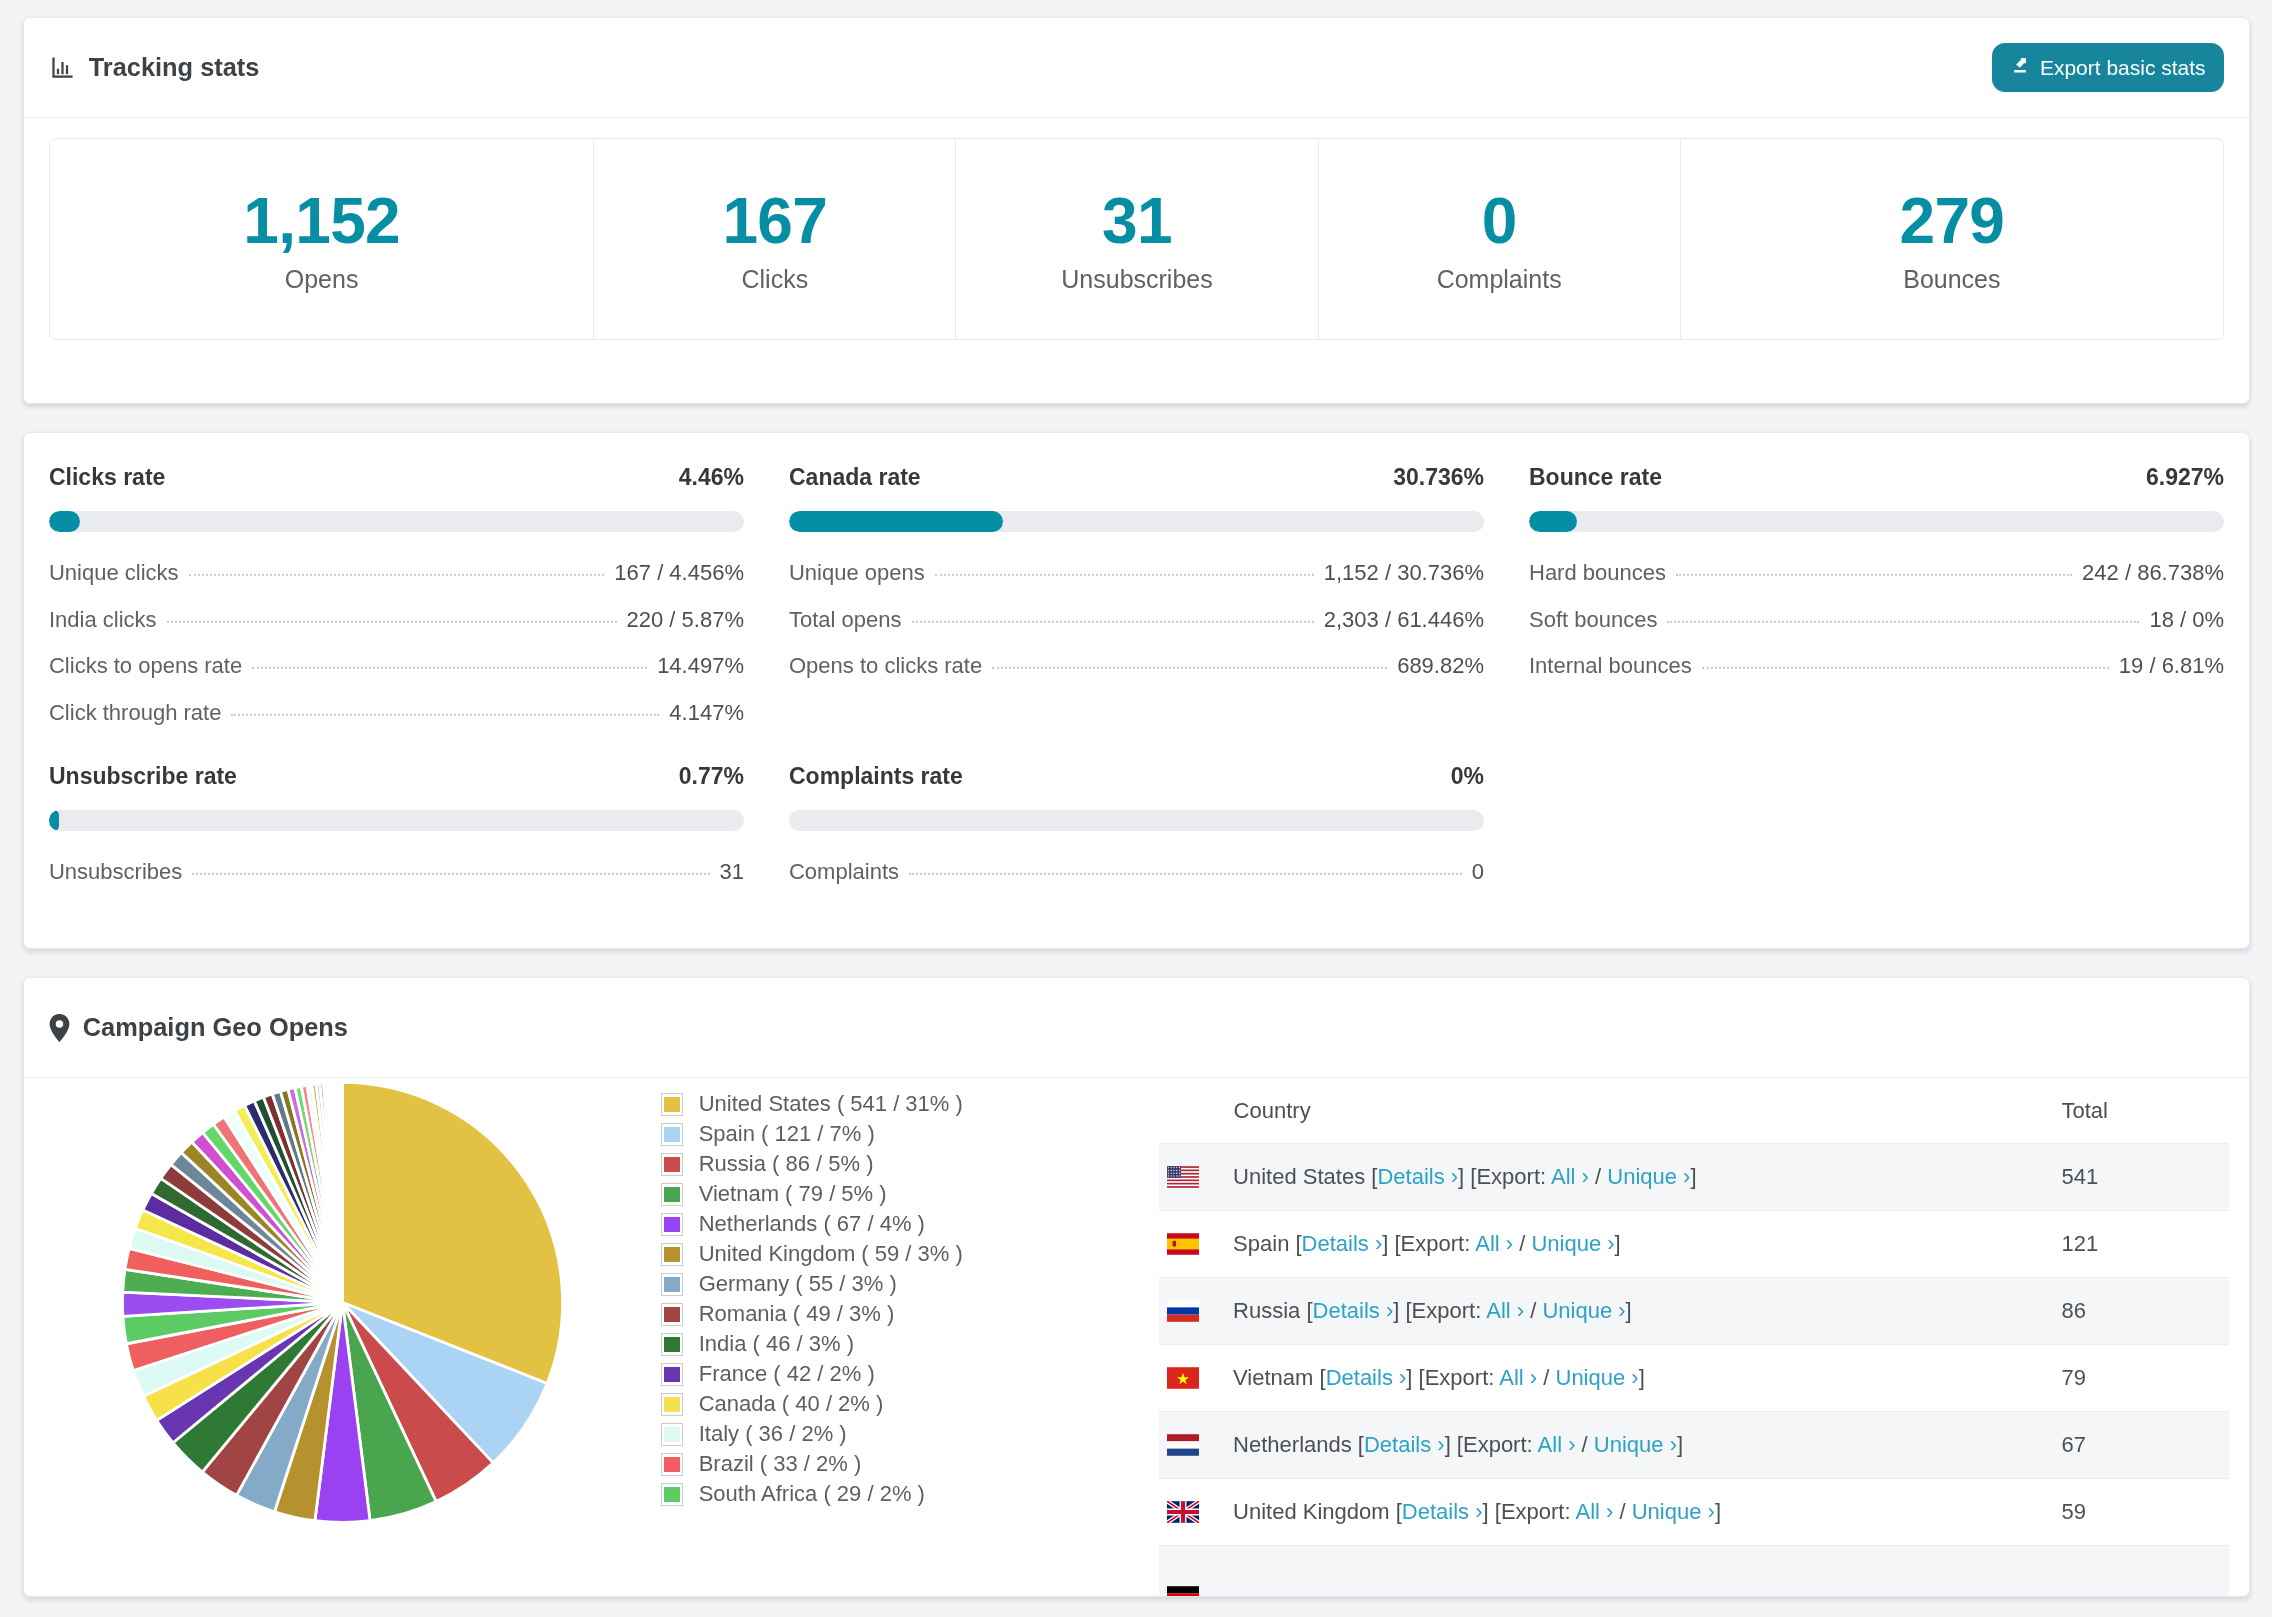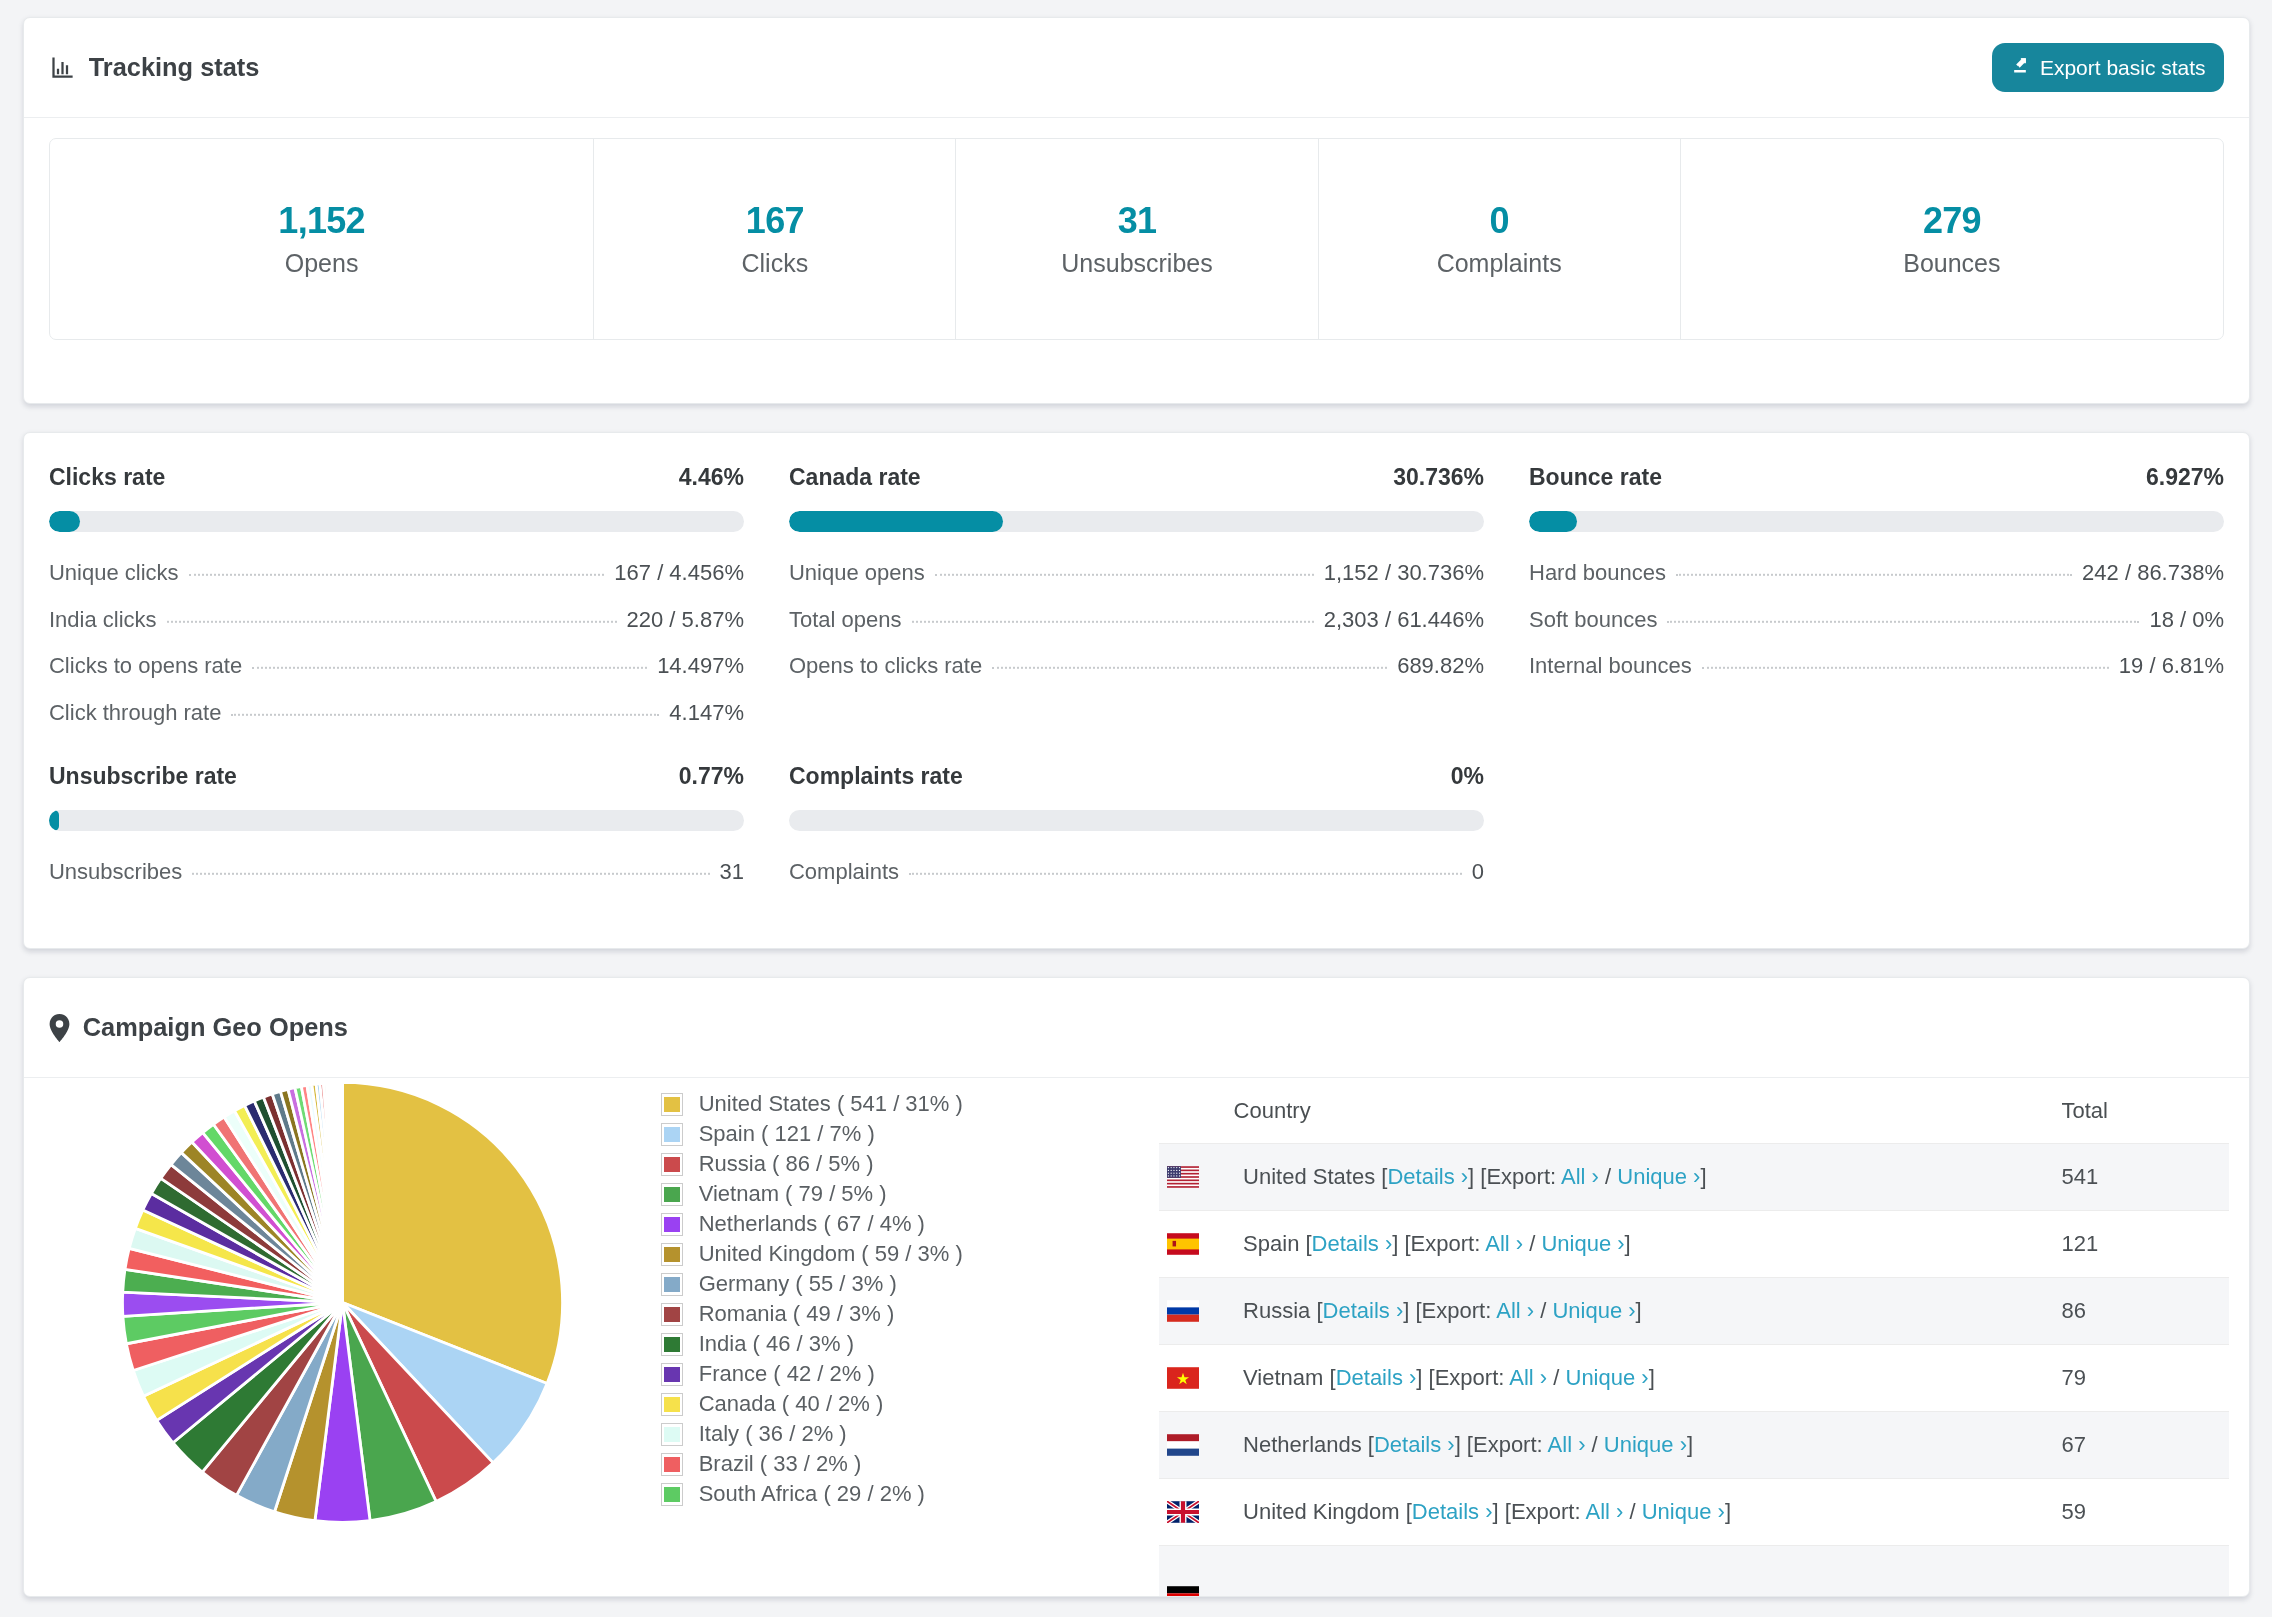--- a/index.html
+++ b/index.html
@@ -41,21 +41,21 @@
   .stats-box{
     margin:20px 25.4px;border:1.4px solid var(--border);border-radius:7px;
     display:flex;height:202px;
   }
   .stat-cell{
     display:flex;flex-direction:column;align-items:center;justify-content:center;
     border-left:1.4px solid var(--border);
   }
   .stat-cell:first-child{border-left:none;}
   .stat-cell.w-lg{width:25%;} .stat-cell.w-sm{width:16.6667%;}
-  .stat-value{font-size:36px;font-weight:700;color:var(--accent);letter-spacing:-0.7px;}
+  .stat-value{font-size:64px;font-weight:700;color:var(--accent);letter-spacing:-0.7px;}
   .stat-label{font-size:25px;color:var(--gray);margin-top:7px;}
 
   
   .rates-grid{
     padding:31px 25.4px;display:grid;grid-template-columns:repeat(3,1fr);
     column-gap:45px;row-gap:37px;
   }
   .rate-head{display:flex;align-items:baseline;}
   .rate-title{font-size:23px;font-weight:700;color:#35393c;}
   .rate-pct{margin-left:auto;font-size:23px;font-weight:700;color:#35393c;}
@@ -82,21 +82,21 @@
   .t-head{display:flex;align-items:center;height:65px;font-size:22px;color:#4a4f52;}
   .t-head .col-country{flex:1;padding-left:75px;}
   .t-head .col-total{width:168px;}
   .t-row{
     display:flex;align-items:center;height:67px;border-top:0.7px solid #ececec;
     font-size:22px;color:var(--value);
   }
   .t-row:nth-child(odd){background:var(--stripe);}
   .flag-wrap{width:32px;height:22px;margin:0 34px 0 8.5px;flex:0 0 auto;line-height:0;}
   .flag-wrap svg{width:32px;height:22px;display:block;}
-  .t-row .txt{flex:1;white-space:nowrap;margin-left:10px;}
+  .t-row .txt{flex:1;white-space:nowrap;}
   .t-row .total{width:168px;}
   .t-row a{color:var(--link);text-decoration:none;cursor:pointer;}
   .t-row.partial{align-items:flex-start;}
   .t-row.partial .flag-wrap{margin-top:40px;}
 </style>
 </head>
 <body>
 
 <section class="card" id="card-tracking">
   <div class="card-header">

